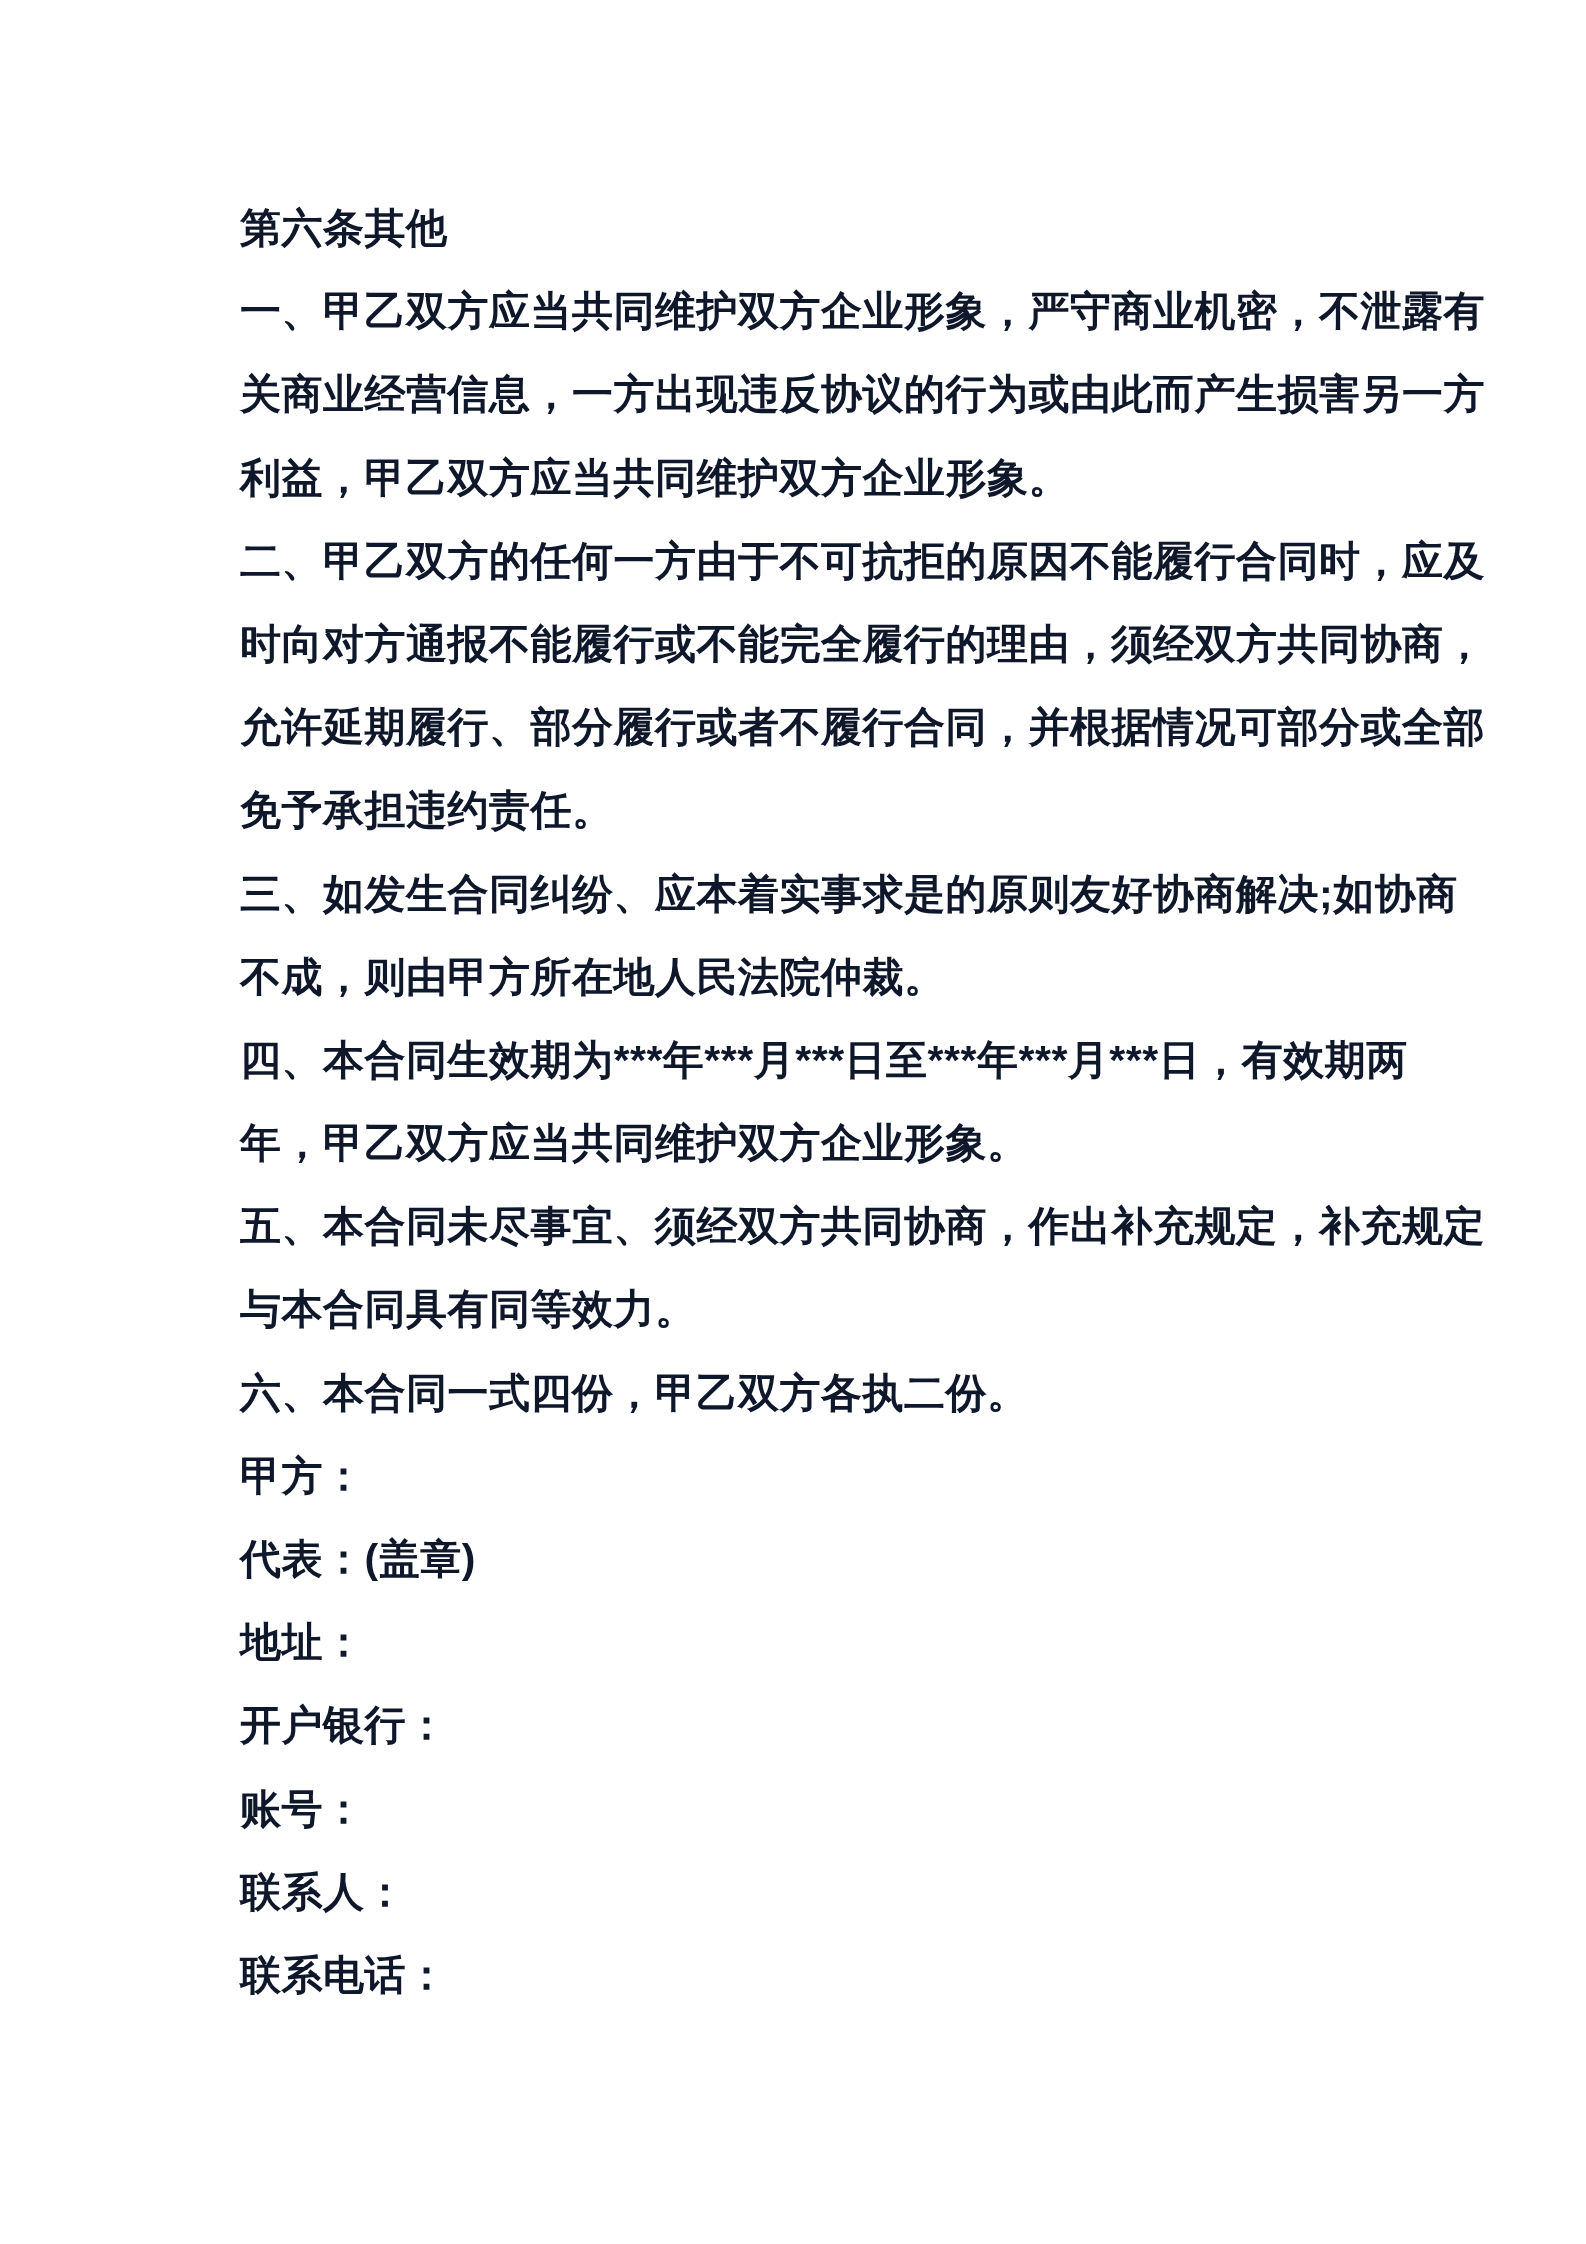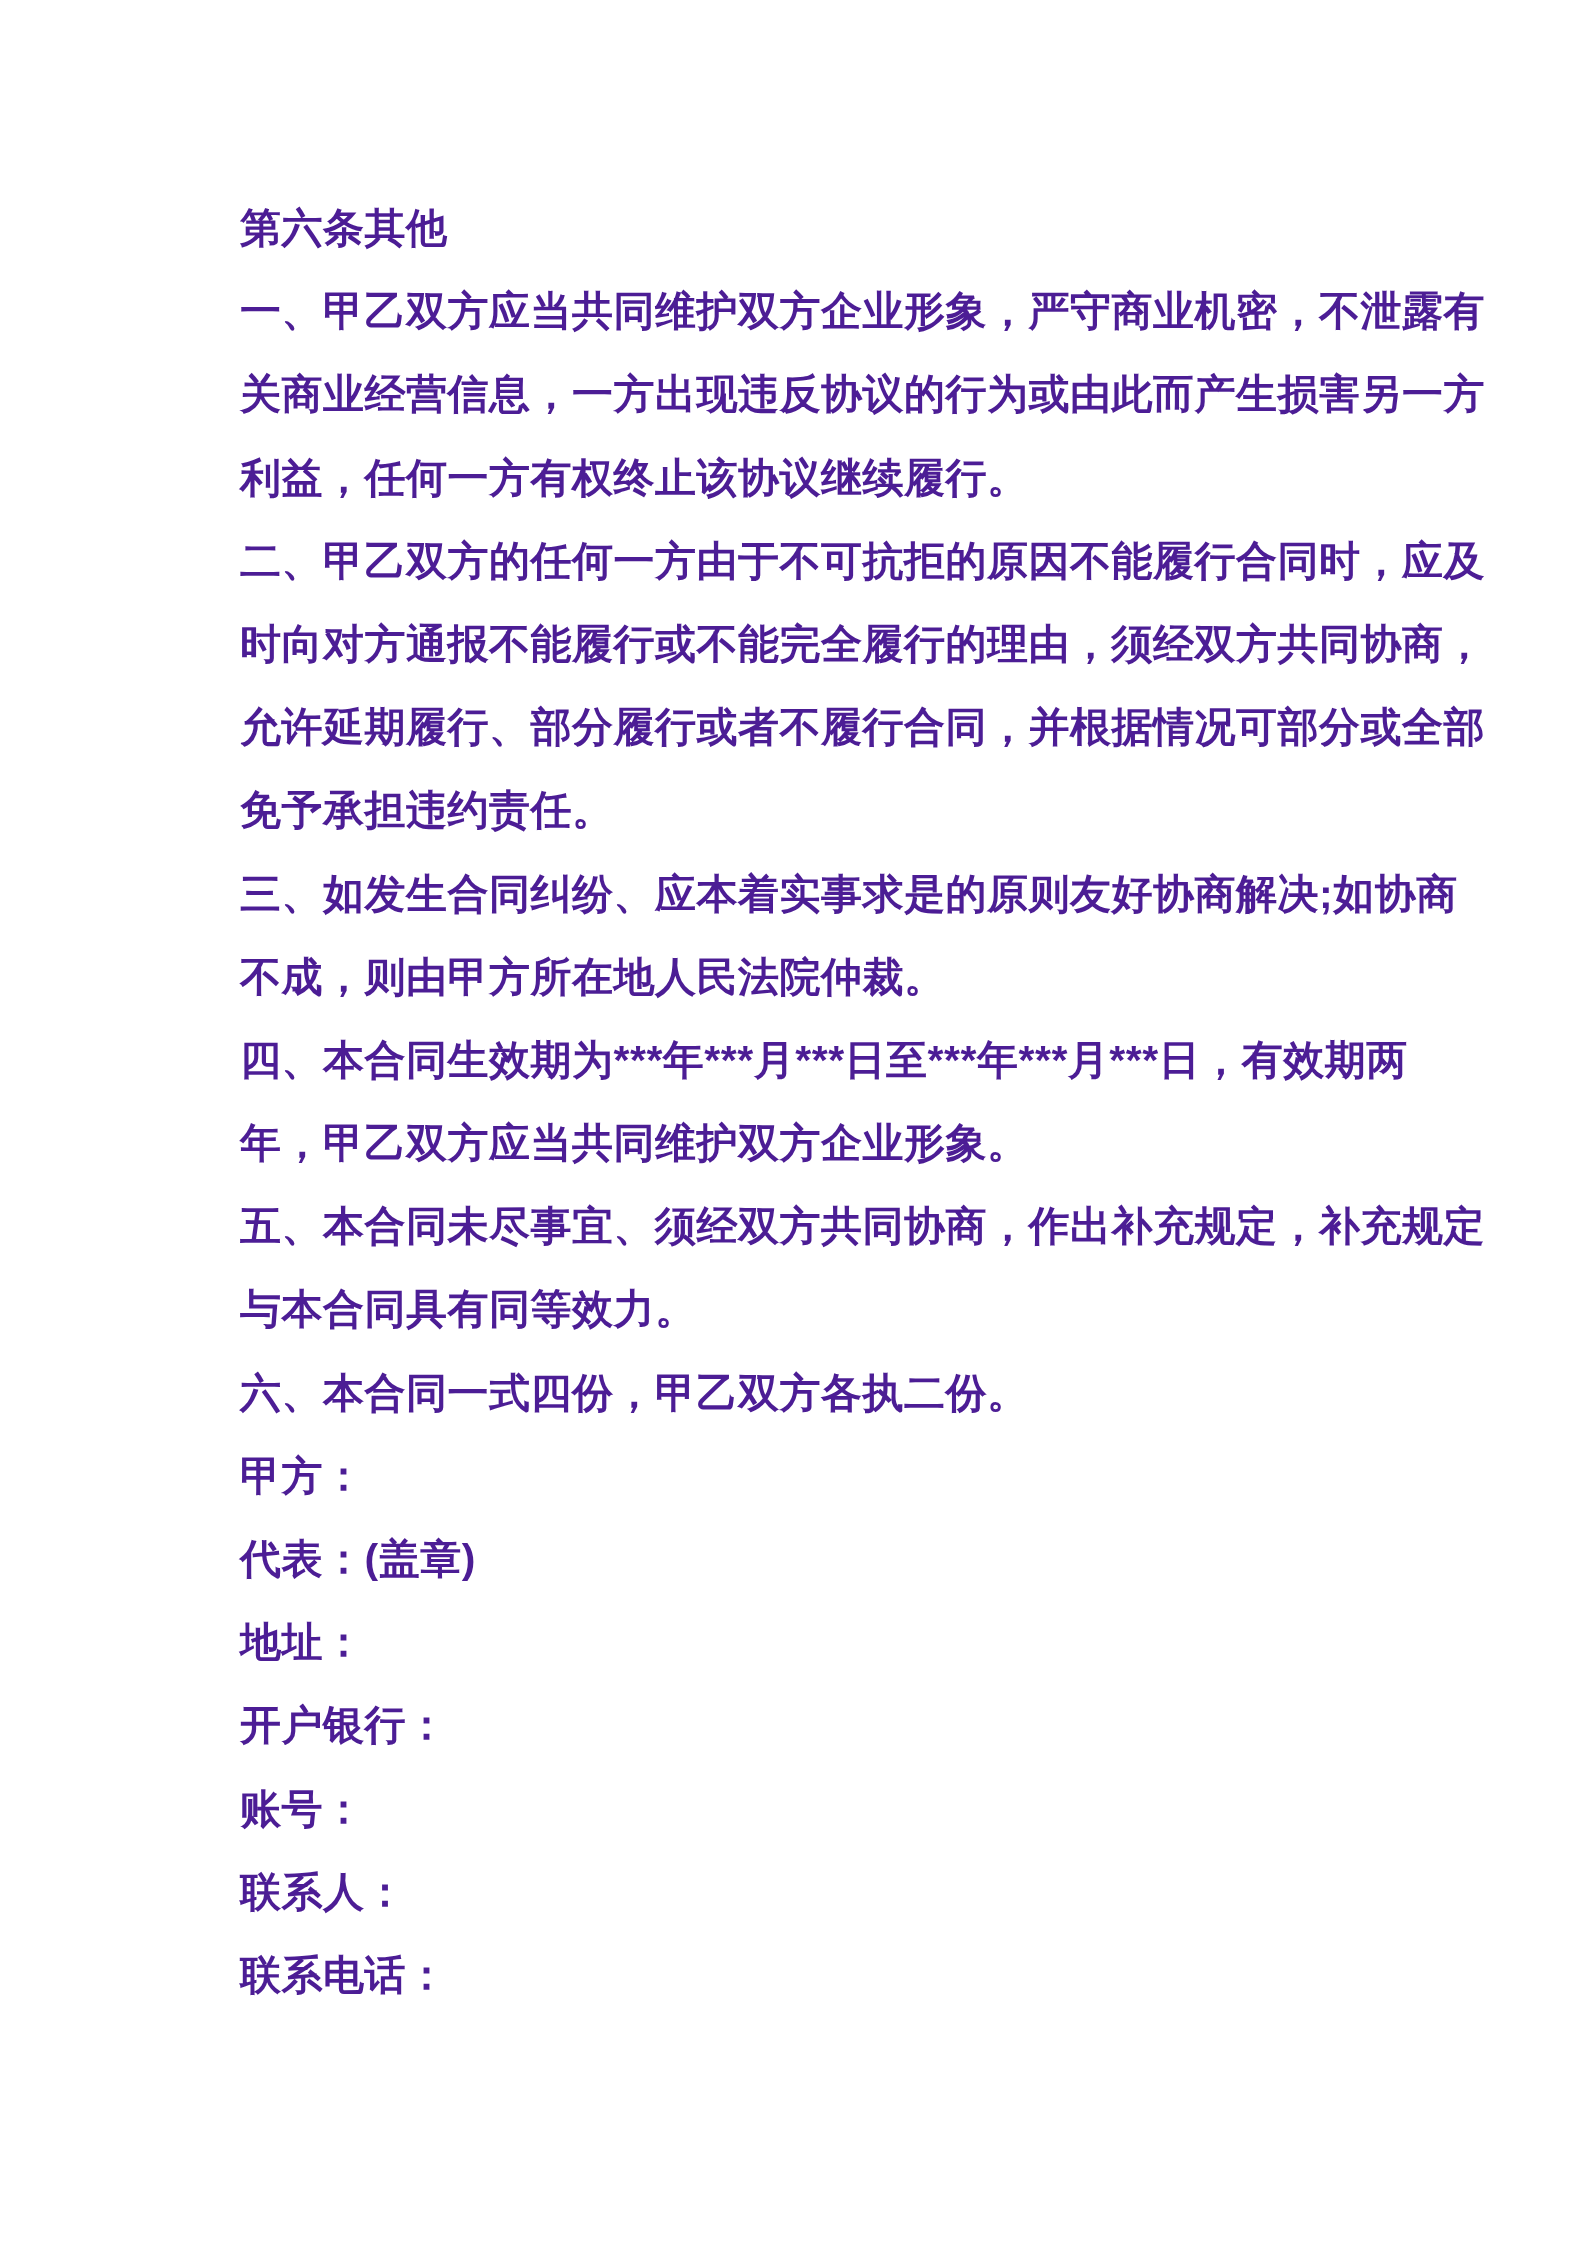--- a/index.html
+++ b/index.html
@@ -12,40 +12,40 @@
     background: #ffffff;
     position: relative;
     overflow: hidden;
     font-family: "Liberation Sans", sans-serif;
   }
   .doc {
     position: absolute;
     left: 240px;
     top: 187px;
     width: 1180px;
-    color: #4c1d95;
+    color: #0f172a;
     font-size: 41px;
     font-weight: 700;
     line-height: 83.2px;
     letter-spacing: 0.5px;
     white-space: nowrap;
   }
   .line {
     height: 83.2px;
   }
 </style>
 </head>
 <body style="background: rgb(255, 255, 255);">
 
 <div class="doc">
   <div class="line">第六条其他</div>
 
   <div class="line">一、甲乙双方应当共同维护双方企业形象，严守商业机密，不泄露有</div>
   <div class="line">关商业经营信息，一方出现违反协议的行为或由此而产生损害另一方</div>
-  <div class="line">利益，任何一方有权终止该协议继续履行。</div>
+  <div class="line">利益，甲乙双方应当共同维护双方企业形象。</div>
 
   <div class="line">二、甲乙双方的任何一方由于不可抗拒的原因不能履行合同时，应及</div>
   <div class="line">时向对方通报不能履行或不能完全履行的理由，须经双方共同协商，</div>
   <div class="line">允许延期履行、部分履行或者不履行合同，并根据情况可部分或全部</div>
   <div class="line">免予承担违约责任。</div>
 
   <div class="line">三、如发生合同纠纷、应本着实事求是的原则友好协商解决;如协商</div>
   <div class="line">不成，则由甲方所在地人民法院仲裁。</div>
 
   <div class="line">四、本合同生效期为***年***月***日至***年***月***日，有效期两</div>

